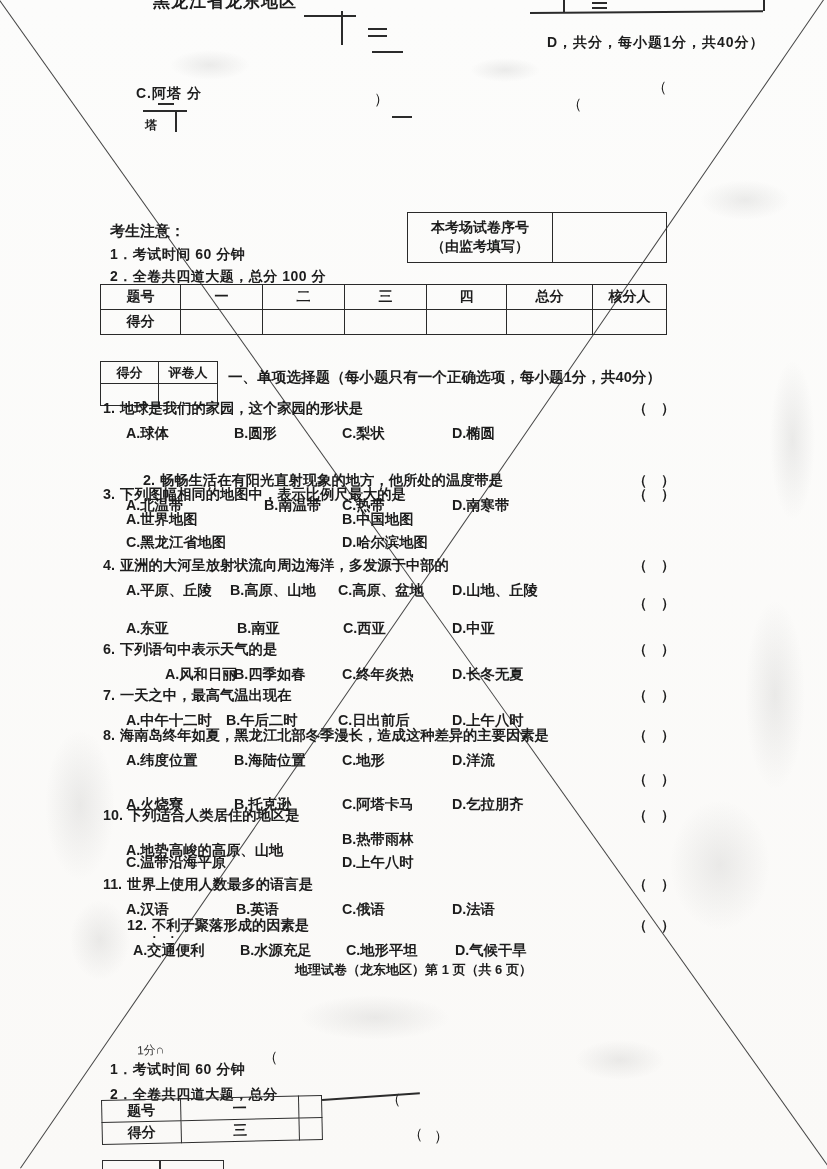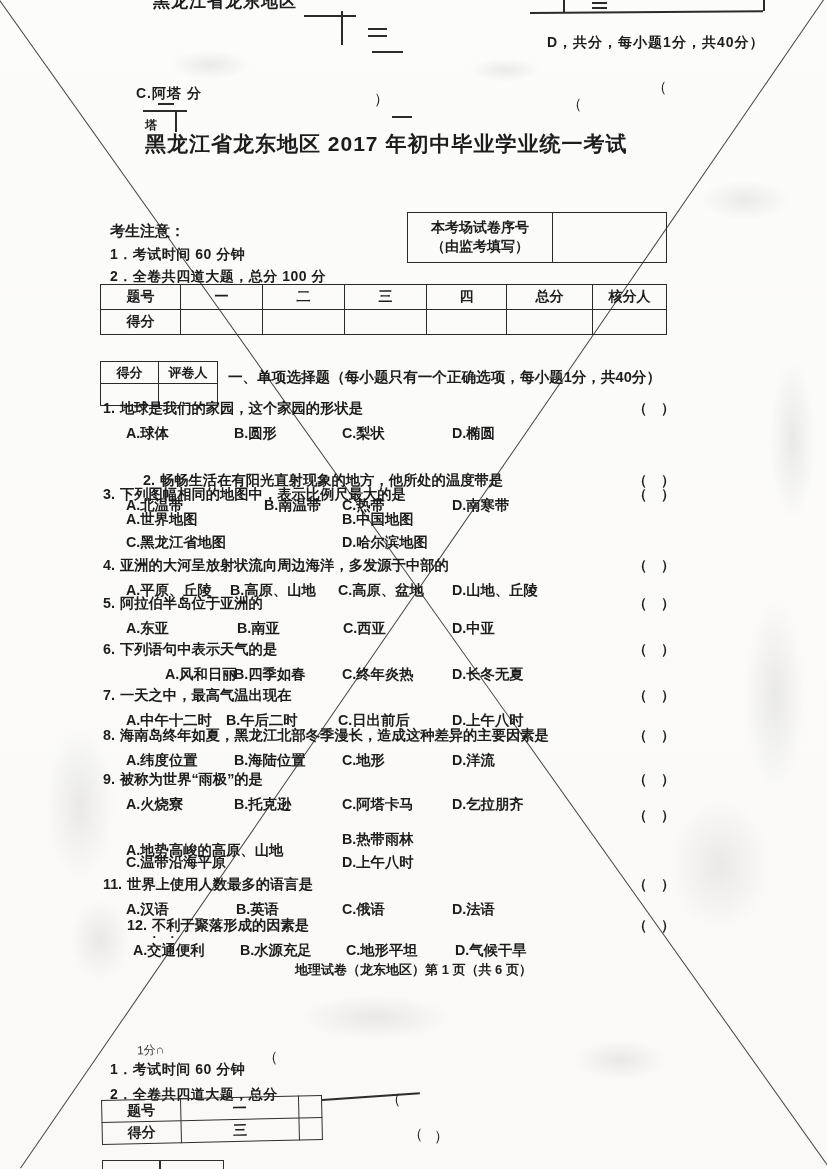--- a/index.html
+++ b/index.html
@@ -82,21 +82,20 @@
   <div class="frag-text" style="left:547px;top:34px;">D，共分，每小题1分，共40分）</div>
   <div class="frag-text" style="left:136px;top:85px;">C.阿塔 分</div>
   <div class="hline" style="left:158px;top:103px;width:16px;"></div>
   <div class="paren" style="left:374px;top:90px;">）</div>
   <div class="paren" style="left:652px;top:78px;">（</div>
   <div class="paren" style="left:567px;top:95px;">（</div>
   <div class="hline" style="left:143px;top:110px;width:44px;"></div>
   <div class="vline" style="left:175px;top:110px;height:22px;"></div>
   <div class="frag-text" style="left:145px;top:117px;font-size:12px;">塔</div>
 
-  <div class="exam-title">黑龙江省龙东地区 2017 年初中毕业学业统一考试</div>
 
   <div class="notice-head">考生注意：</div>
   <div class="notice-item" style="top:246px;">1．考试时间 60 分钟</div>
   <div class="notice-item" style="top:268px;">2．全卷共四道大题，总分 100 分</div>
 
   <div class="seal-box">
     <div class="seal-left">
       <div>本考场试卷序号</div>
       <div>（由监考填写）</div>
     </div>
@@ -184,21 +183,20 @@
   <div class="q" style="top:557px;">
     <div class="line"><span class="qnum">4.</span><span>亚洲的大河呈放射状流向周边海洋，多发源于中部的</span></div>
     <span class="blank">（　）</span>
     <span class="opt" style="left:126px;">A.平原、丘陵</span>
     <span class="opt" style="left:230px;">B.高原、山地</span>
     <span class="opt" style="left:338px;">C.高原、盆地</span>
     <span class="opt" style="left:452px;">D.山地、丘陵</span>
   </div>
 
   <div class="q" style="top:595px;">
-    <div class="line"><span class="qnum">5.</span><span>阿拉伯半岛位于亚洲的</span></div>
     <span class="blank">（　）</span>
     <span class="opt" style="left:126px;">A.东亚</span>
     <span class="opt" style="left:237px;">B.南亚</span>
     <span class="opt" style="left:343px;">C.西亚</span>
     <span class="opt" style="left:452px;">D.中亚</span>
   </div>
 
   <div class="q" style="top:641px;">
     <div class="line"><span class="qnum">6.</span><span>下列语句中表示天气的是</span></div>
     <span class="blank">（　）</span>
@@ -220,29 +218,29 @@
   <div class="q" style="top:727px;">
     <div class="line"><span class="qnum">8.</span><span>海南岛终年如夏，黑龙江北部冬季漫长，造成这种差异的主要因素是</span></div>
     <span class="blank">（　）</span>
     <span class="opt" style="left:126px;">A.纬度位置</span>
     <span class="opt" style="left:234px;">B.海陆位置</span>
     <span class="opt" style="left:342px;">C.地形</span>
     <span class="opt" style="left:452px;">D.洋流</span>
   </div>
 
   <div class="q" style="top:771px;">
-    <div class="line"><span class="qnum">9.</span><span>被称为世界“雨极”的是</span></div>
     <span class="blank">（　）</span>
     <span class="opt" style="left:126px;">A.火烧寮</span>
     <span class="opt" style="left:234px;">B.托克逊</span>
     <span class="opt" style="left:342px;">C.阿塔卡马</span>
     <span class="opt" style="left:452px;">D.乞拉朋齐</span>
   </div>
 
   <div class="q" style="top:807px;height:70px;">
+    <div class="line"><span class="qnum">10.</span><span>下列适合人类居住的地区是</span></div>
     <span class="blank">（　）</span>
     <span class="opt" style="left:126px;top:34px;">A.地势高峻的高原、山地</span>
     <span class="opt" style="left:342px;top:23px;">B.热带雨林</span>
     <span class="opt" style="left:126px;top:46px;">C.温带沿海平原</span>
     <span class="opt" style="left:342px;top:46px;">D.上午八时</span>
   </div>
 
   <div class="q" style="top:876px;">
     <div class="line"><span class="qnum">11.</span><span>世界上使用人数最多的语言是</span></div>
     <span class="blank">（　）</span>

